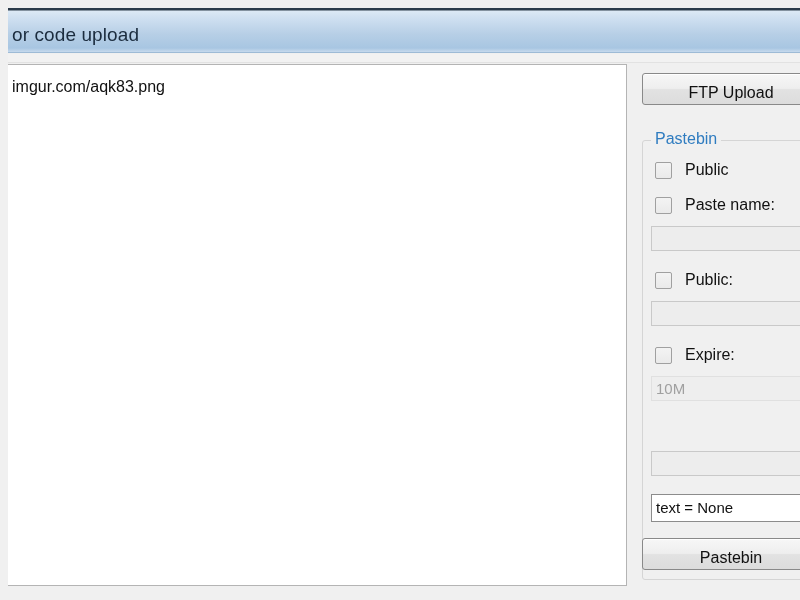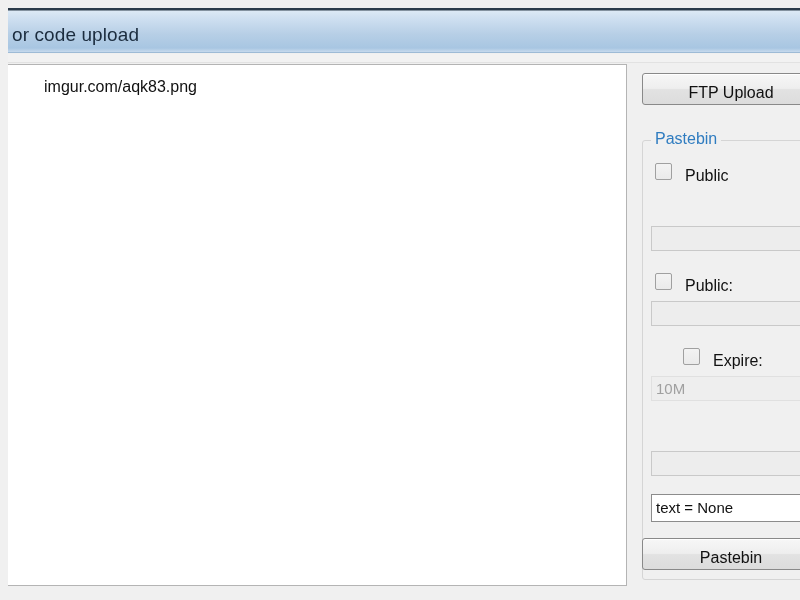--- a/index.html
+++ b/index.html
@@ -86,21 +86,20 @@
     overflow: hidden;
   }
 
   .list-item {
     position: absolute;
     left: 8px;
     top: 9px;
     font-size: 16px;
     color: #111111;
     white-space: nowrap;
-    margin-left: 32px;
   }
 
   
   .right-panel {
     position: absolute;
     left: 628px;
     top: 56px;
     width: 180px;
     height: 522px;
   }
@@ -159,21 +158,21 @@
     color: #2f7cc0;
     white-space: nowrap;
   }
 
   
   .cb-row {
     position: absolute;
     left: 8px;
     height: 22px;
     display: flex;
-    align-items: flex-start;
+    align-items: center;
     cursor: default;
     white-space: nowrap;
   }
 
   .cb-box {
     width: 17px;
     height: 17px;
     background: linear-gradient(to bottom, #f3f3f3 0%, #eaeaea 100%);
     border: 1px solid #a0a0a0;
     border-radius: 2px;
@@ -237,29 +236,33 @@
     <div class="btn" id="ftp-upload-button">FTP Upload</div>
 
     <div class="groupbox">
       <div class="groupbox-label">Pastebin</div>
 
       <div class="cb-row" style="top:18px;">
         <span class="cb-box"></span>
         <span class="cb-label">Public</span>
       </div>
 
+      <div class="cb-row" style="top:53px;">
+        <span class="cb-box"></span>
+        <span class="cb-label">Paste name:</span>
+      </div>
       <div class="tinput disabled" style="top:85px; width:170px;"></div>
 
       <div class="cb-row" style="top:128px;">
         <span class="cb-box"></span>
         <span class="cb-label">Public:</span>
       </div>
       <div class="tinput disabled" style="top:160px; width:170px;"></div>
 
-      <div class="cb-row" style="top:203px;margin-left:28px;">
+      <div class="cb-row" style="top:203px;">
         <span class="cb-box"></span>
         <span class="cb-label">Expire:</span>
       </div>
       <div class="tinput disabled" style="top:235px; width:170px; border-color:#e0e0e0; background:#eeeeee;">10M</div>
 
       <div class="tinput disabled" style="top:310px; width:170px;"></div>
 
       <div class="tinput active" style="top:353px; width:176px; height:28px; line-height:26px;">text = None</div>
     </div>
 

